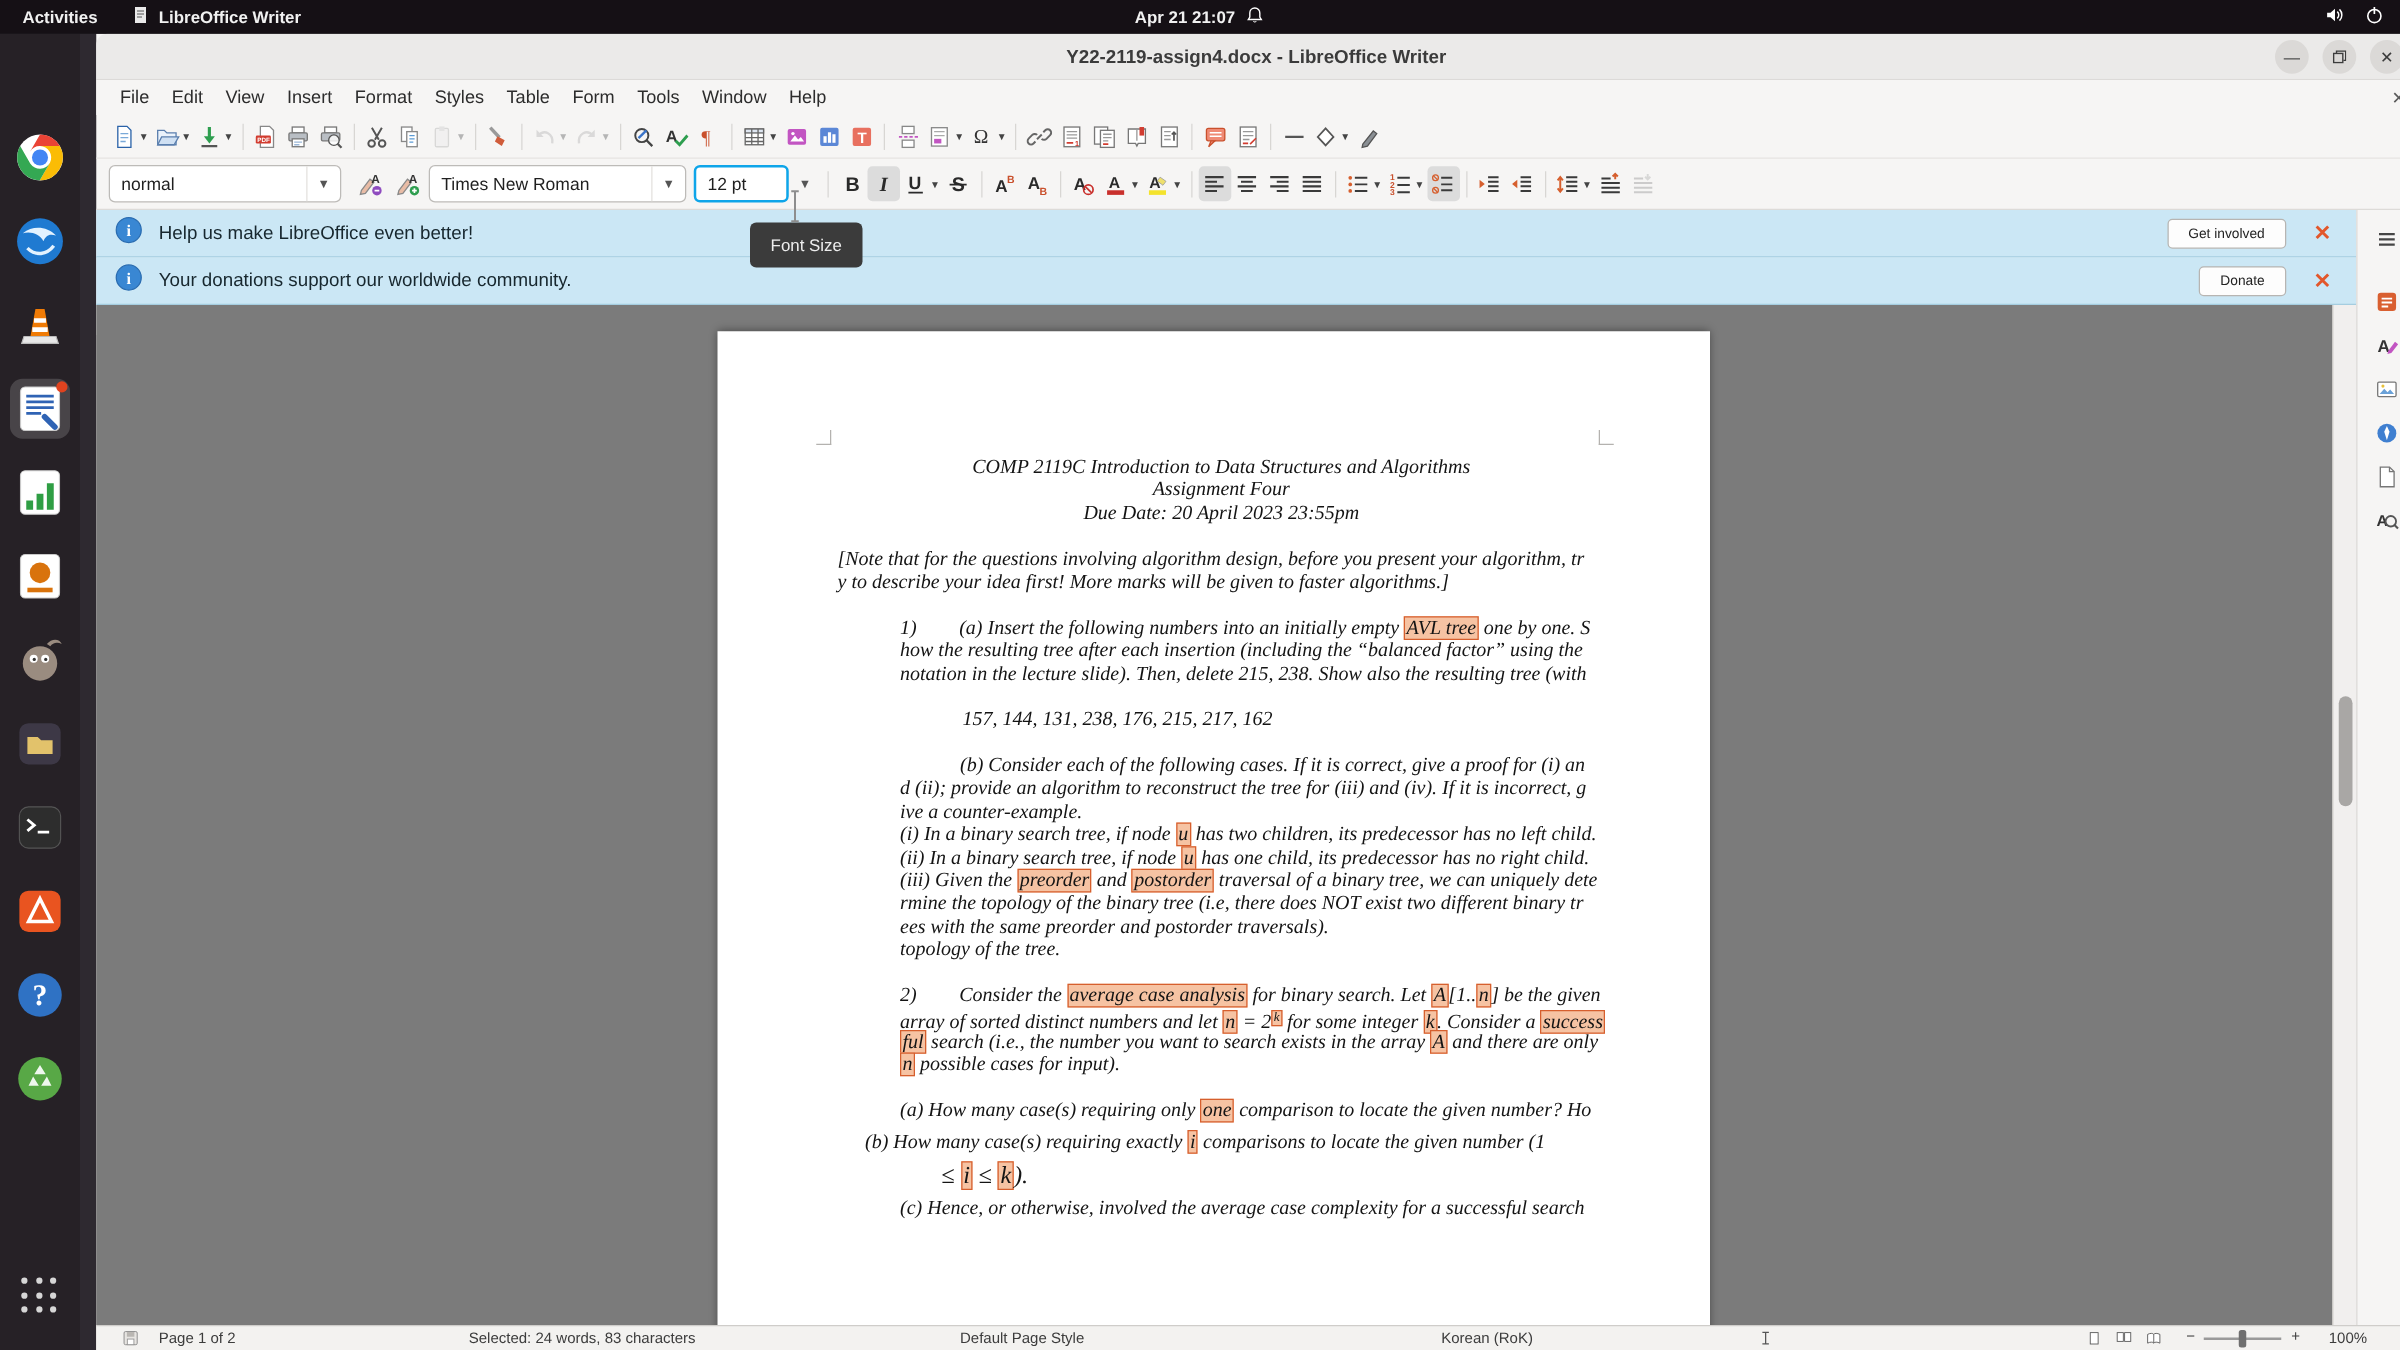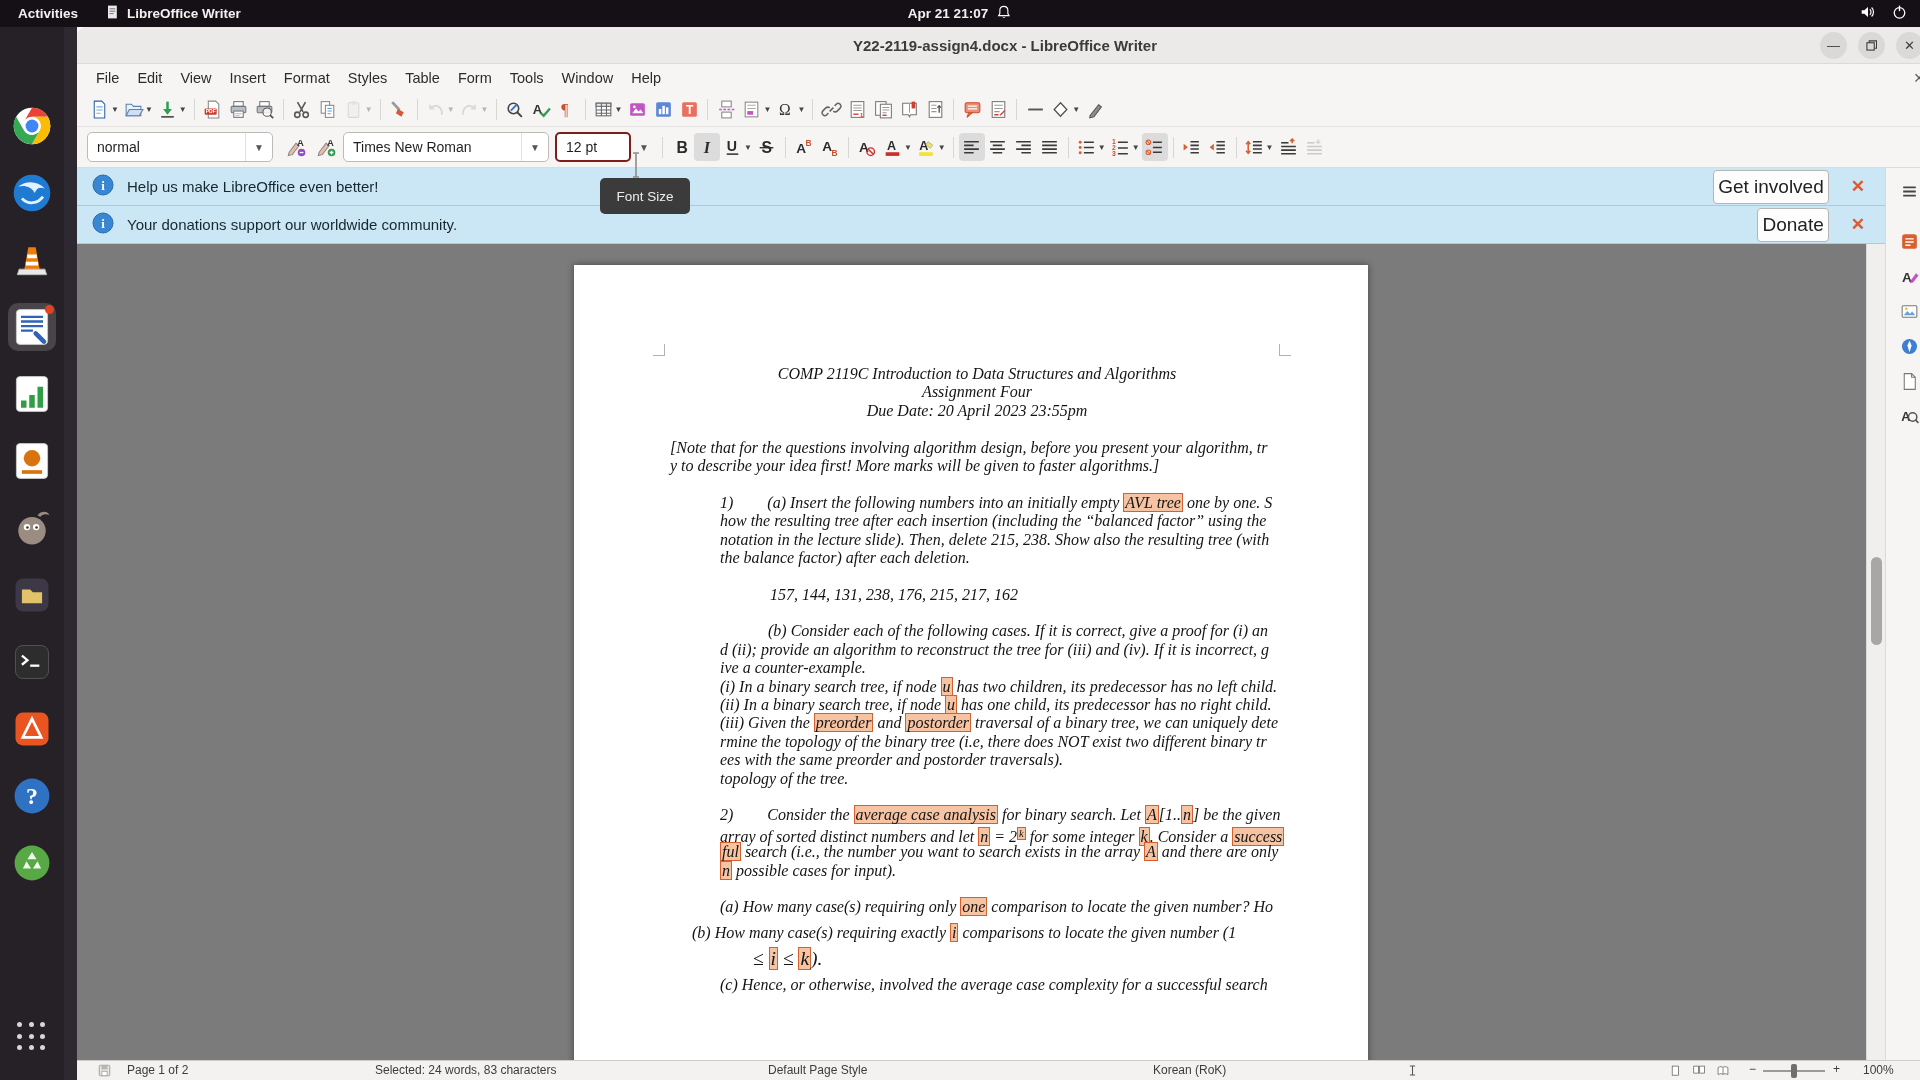--- a/index.html
+++ b/index.html
@@ -39,27 +39,27 @@
   .toolbar2 { height:41px; display:flex; align-items:center; padding-left:10px; border-bottom:1px solid #dddbd8; }
   .tbtn { height:28px; min-width:26px; display:flex; align-items:center; justify-content:center; border-radius:4px; padding:0 2px; }
   .tbtn.active { background:#dcdcdc; }
   .tbtn.disabled svg { opacity:.45; filter:grayscale(1); }
   .dd { font-size:8px; color:#444; margin-left:1px; }
   .dd.disabled { color:#b5b5b5; }
   .tsep { width:1px; height:21px; background:#d8d6d3; margin:0 5px; }
   .combo { height:30px; background:#fff; border:1px solid #bdbbb8; border-radius:5px; display:flex; align-items:center;
            font-size:14px; color:#1f1f1f; padding-left:9px; position:relative; margin-right:6px; }
   .combo .chev { margin-left:auto; padding:0 8px; color:#555; font-size:10px; border-left:1px solid #e3e1de; align-self:stretch; display:flex; align-items:center; }
-  .combo.size-box { border:2px solid #7f1d1d; border-radius:5px; margin-right:0; }
+  .combo.size-box { border:2px solid #0ea5e9; border-radius:5px; margin-right:0; }
   .size-chev { width:26px; height:30px; display:flex; align-items:center; justify-content:center; color:#555; font-size:10px; }
 
   
   .infobar { height:38px; width:1808px; background:#cbe7f5; border-bottom:1px solid #a5cde0; display:flex; align-items:center; padding:0 14px; gap:12px; }
   .infobar .msg { font-size:15px; color:#17272e; }
-  .info-btn { margin-left:auto; background:#fdfdfd; border:1px solid #b7b5b2; border-radius:4px; padding:5px 4px; font-size:19px; color:#222; }
+  .info-btn { margin-left:auto; background:#fdfdfd; border:1px solid #b7b5b2; border-radius:4px; padding:5px 16px; font-size:11px; color:#222; }
   .info-x { color:#e2572b; font-size:17px; font-weight:700; margin:0 6px 0 10px; }
 
   
   .rulerwrap { height:24px; width:1789px; background:#f6f5f4; position:relative; }
   .ruler { position:absolute; left:0; top:3px; height:17px; width:100%; }
   .ruler .white { position:absolute; left:573px; top:0; width:642px; height:17px; background:#ffffff; }
   .ruler .dark { position:absolute; left:1215px; top:0; width:76px; height:17px; background:#dbd9d6; }
   .rnum { position:absolute; top:2px; transform:translateX(-50%); font-size:10px; color:#555; }
   .rdot { position:absolute; top:6px; width:2px; height:2px; background:#9a9a9a; transform:translateX(-50%); }
   .tabsel { position:absolute; left:8px; top:4px; width:10px; height:10px; border-left:2px solid #4a4a4a; border-bottom:2px solid #4a4a4a; }
@@ -877,21 +877,20 @@
             <div style="height: 18.4px;"></div>
             <div class="block" style="margin-left: 2px;">
               <div class="line"><span>[Note that for the questions involving algorithm design, before you present your algorithm, tr</span></div>
               <div class="line"><span>y to describe your idea first! More marks will be given to faster algorithms.]</span></div>
             </div>
             <div style="height: 18.4px;"></div>
             <div class="block" style="margin-left: 52px;">
               <div class="line"><span>1)</span><span class="tabspc" style="width: 34px;"></span><span>(a) Insert the following numbers into an initially empty </span><span class="hl">AVL tree</span><span> one by one. S</span></div>
               <div class="line"><span>how the resulting tree after each insertion (including the “balanced factor” using the</span></div>
               <div class="line"><span>notation in the lecture slide). Then, delete 215, 238. Show also the resulting tree (with</span></div>
-              <div class="line"><span>the balance factor) after each deletion.</span></div>
             </div>
             <div style="height: 18.4px;"></div>
             <div class="block" style="margin-left: 102px;">
               <div class="line"><span>157, 144, 131, 238, 176, 215, 217, 162</span></div>
             </div>
             <div style="height: 18.4px;"></div>
             <div class="block" style="margin-left: 52px;">
               <div class="line"><span class="tabspc" style="width: 48px;"></span><span>(b) Consider each of the following cases. If it is correct, give a proof for (i) an</span></div>
               <div class="line"><span>d (ii); provide an algorithm to reconstruct the tree for (iii) and (iv). If it is incorrect, g</span></div>
               <div class="line"><span>ive a counter-example.</span></div>

